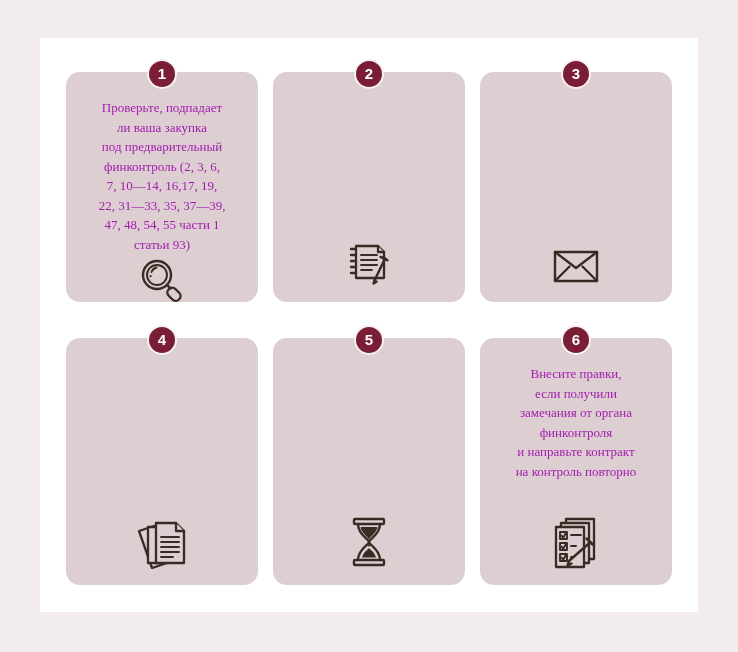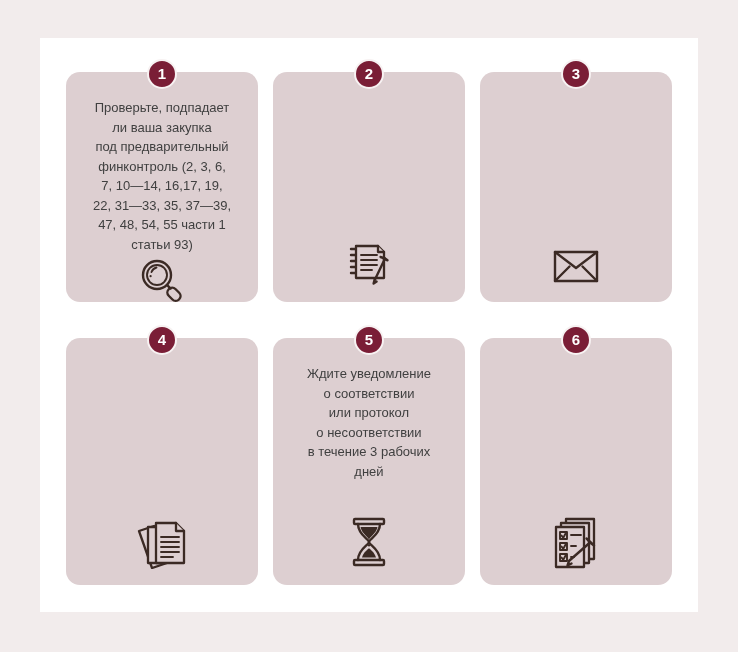--- a/index.html
+++ b/index.html
@@ -60,26 +60,27 @@
     background: #7a1e36;
     border: 2.5px solid #f7f2f2;
     color: #ffffff;
     font-size: 15px;
     font-weight: bold;
     line-height: 26px;
     text-align: center;
     box-sizing: content-box;
   }
   .card-text {
-    color: #404040;
+    color: #a21caf;
     font-size: 13px;
     line-height: 19.5px;
     text-align: center;
     white-space: pre-line;
     padding: 0 4px;
+    font-family: Liberation Serif, serif;
   }
   .icon-wrap {
     margin-top: auto;
     display: flex;
     align-items: center;
     justify-content: center;
     width: 100%;
     padding-bottom: 6px;
   }
   .icon-wrap svg {
@@ -174,41 +175,41 @@
             <path class="ico-paper" d="M14 10 H30 L30 46 H14 Z"></path>
             <path class="ico-paper" d="M22 6 H42 L50 14 V46 H22 Z"></path>
             <path class="ico-paper" d="M42 6 V14 H50"></path>
             <path class="ico-thin" d="M27 20 H45 M27 25 H45 M27 30 H45 M27 35 H45 M27 40 H39"></path>
           </svg>
         </div>
       </div>
 
       <div class="card">
         <div class="badge">5</div>
-        <div class="card-text">Ждите уведомление
-о соответствии
-или протокол
-о несоответствии
-в течение 3 рабочих
-дней</div>
         <div class="icon-wrap">
           <svg width="42" height="54" viewBox="0 0 42 54" aria-hidden="true">
             <rect class="ico-stroke" x="6" y="4" width="30" height="5" rx="1"></rect>
             <rect class="ico-stroke" x="6" y="45" width="30" height="5" rx="1"></rect>
             <path class="ico-stroke" d="M10 9 C10 20 21 24 21 27 C21 30 10 34 10 45"></path>
             <path class="ico-stroke" d="M32 9 C32 20 21 24 21 27 C21 30 32 34 32 45"></path>
             <path class="ico-fill" d="M12.5 12 C13.6 18.5 21 22.5 21 25 C21 22.5 28.4 18.5 29.5 12 Z"></path>
             <path class="ico-fill" d="M14 42.5 C15.5 36.5 21 34 21 33 C21 34 26.5 36.5 28 42.5 Z"></path>
             <circle class="ico-fill" cx="21" cy="30.5" r="1.1"></circle>
           </svg>
         </div>
       </div>
 
       <div class="card">
         <div class="badge">6</div>
+        <div class="card-text">Внесите правки,
+если получили
+замечания от органа
+финконтроля
+и направьте контракт
+на контроль повторно</div>
         <div class="icon-wrap">
           <svg width="52" height="54" viewBox="0 0 52 54" aria-hidden="true">
             <path class="ico-paper" d="M16 4 H44 V44 H16 Z"></path>
             <path class="ico-paper" d="M11 8 H39 V48 H11 Z"></path>
             <path class="ico-paper" d="M6 12 H34 V52 H6 Z"></path>
             <rect class="ico-thin" x="10" y="17" width="7" height="7"></rect>
             <rect class="ico-thin" x="10" y="28" width="7" height="7"></rect>
             <rect class="ico-thin" x="10" y="39" width="7" height="7"></rect>
             <path class="ico-thin" d="M11.5 20.5 L13.3 22.8 L16 17.8"></path>
             <path class="ico-thin" d="M11.5 31.5 L13.3 33.8 L16 28.8"></path>

